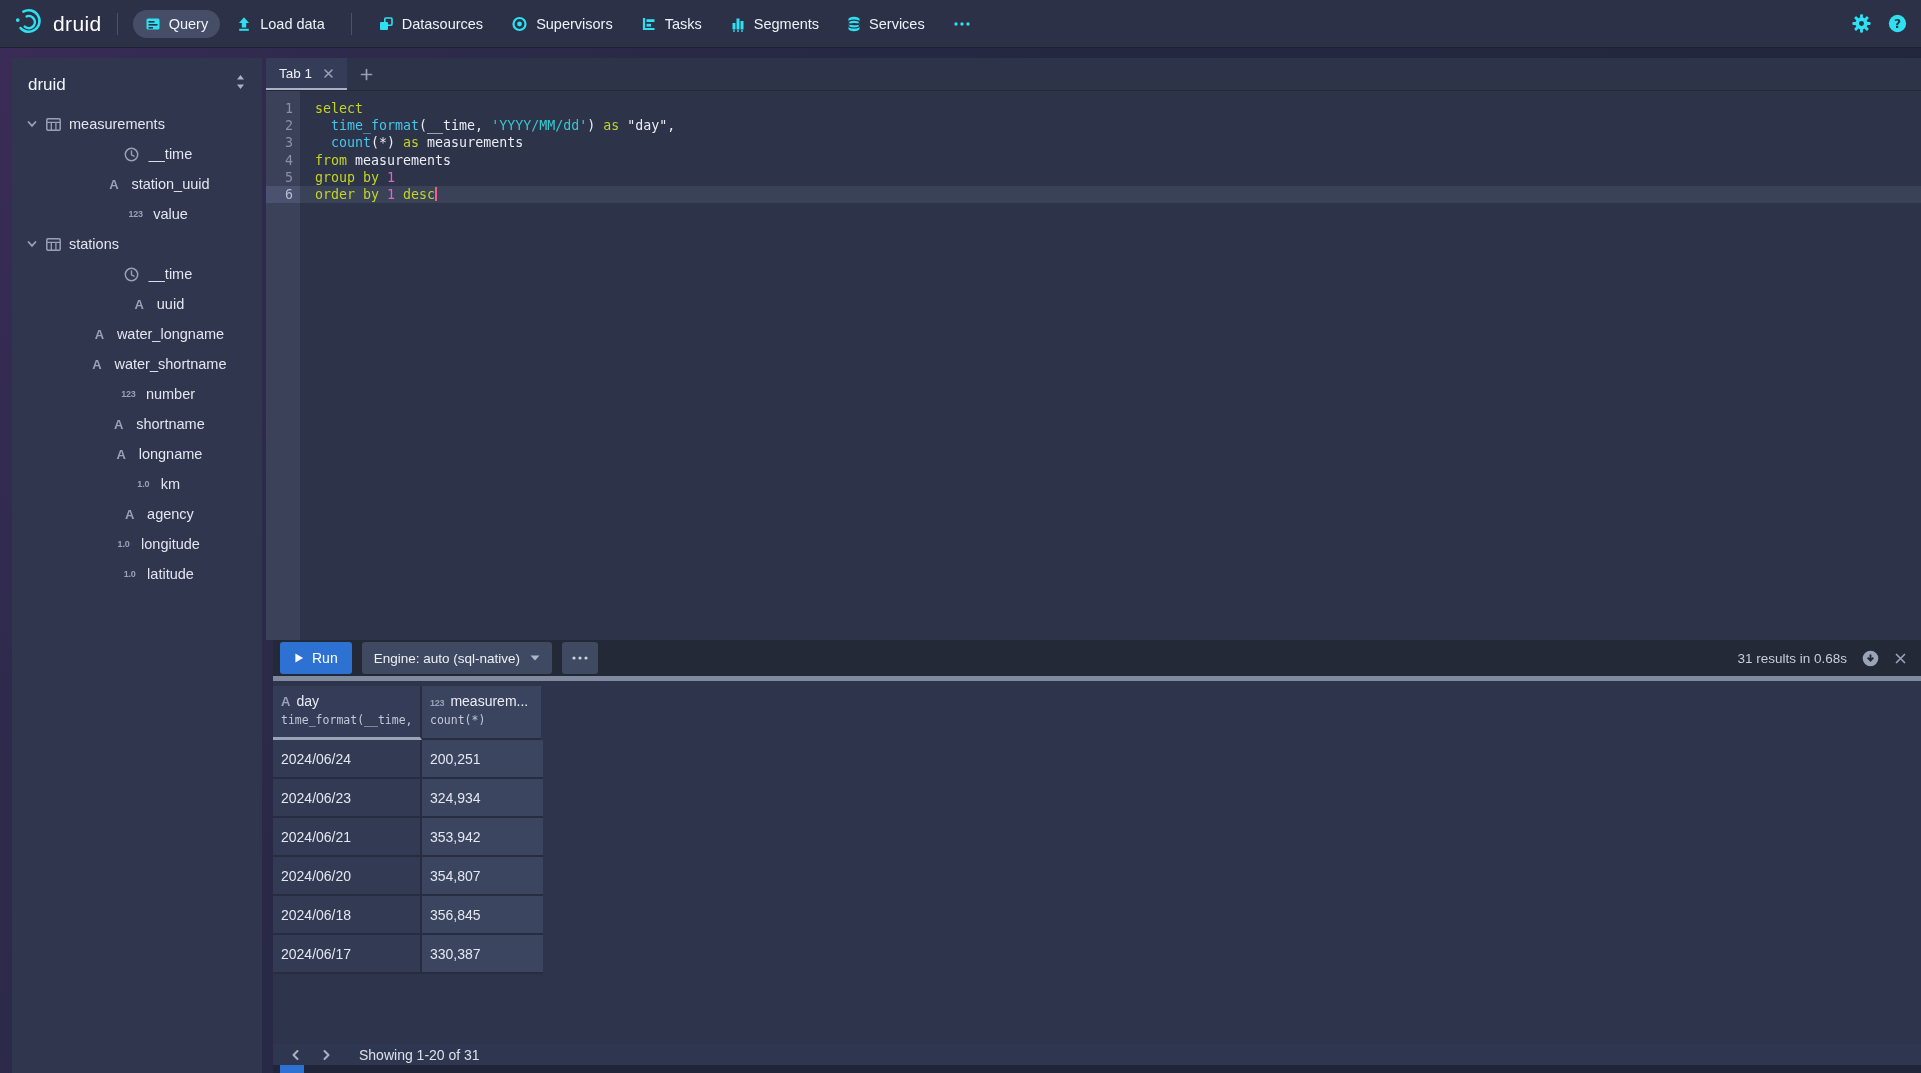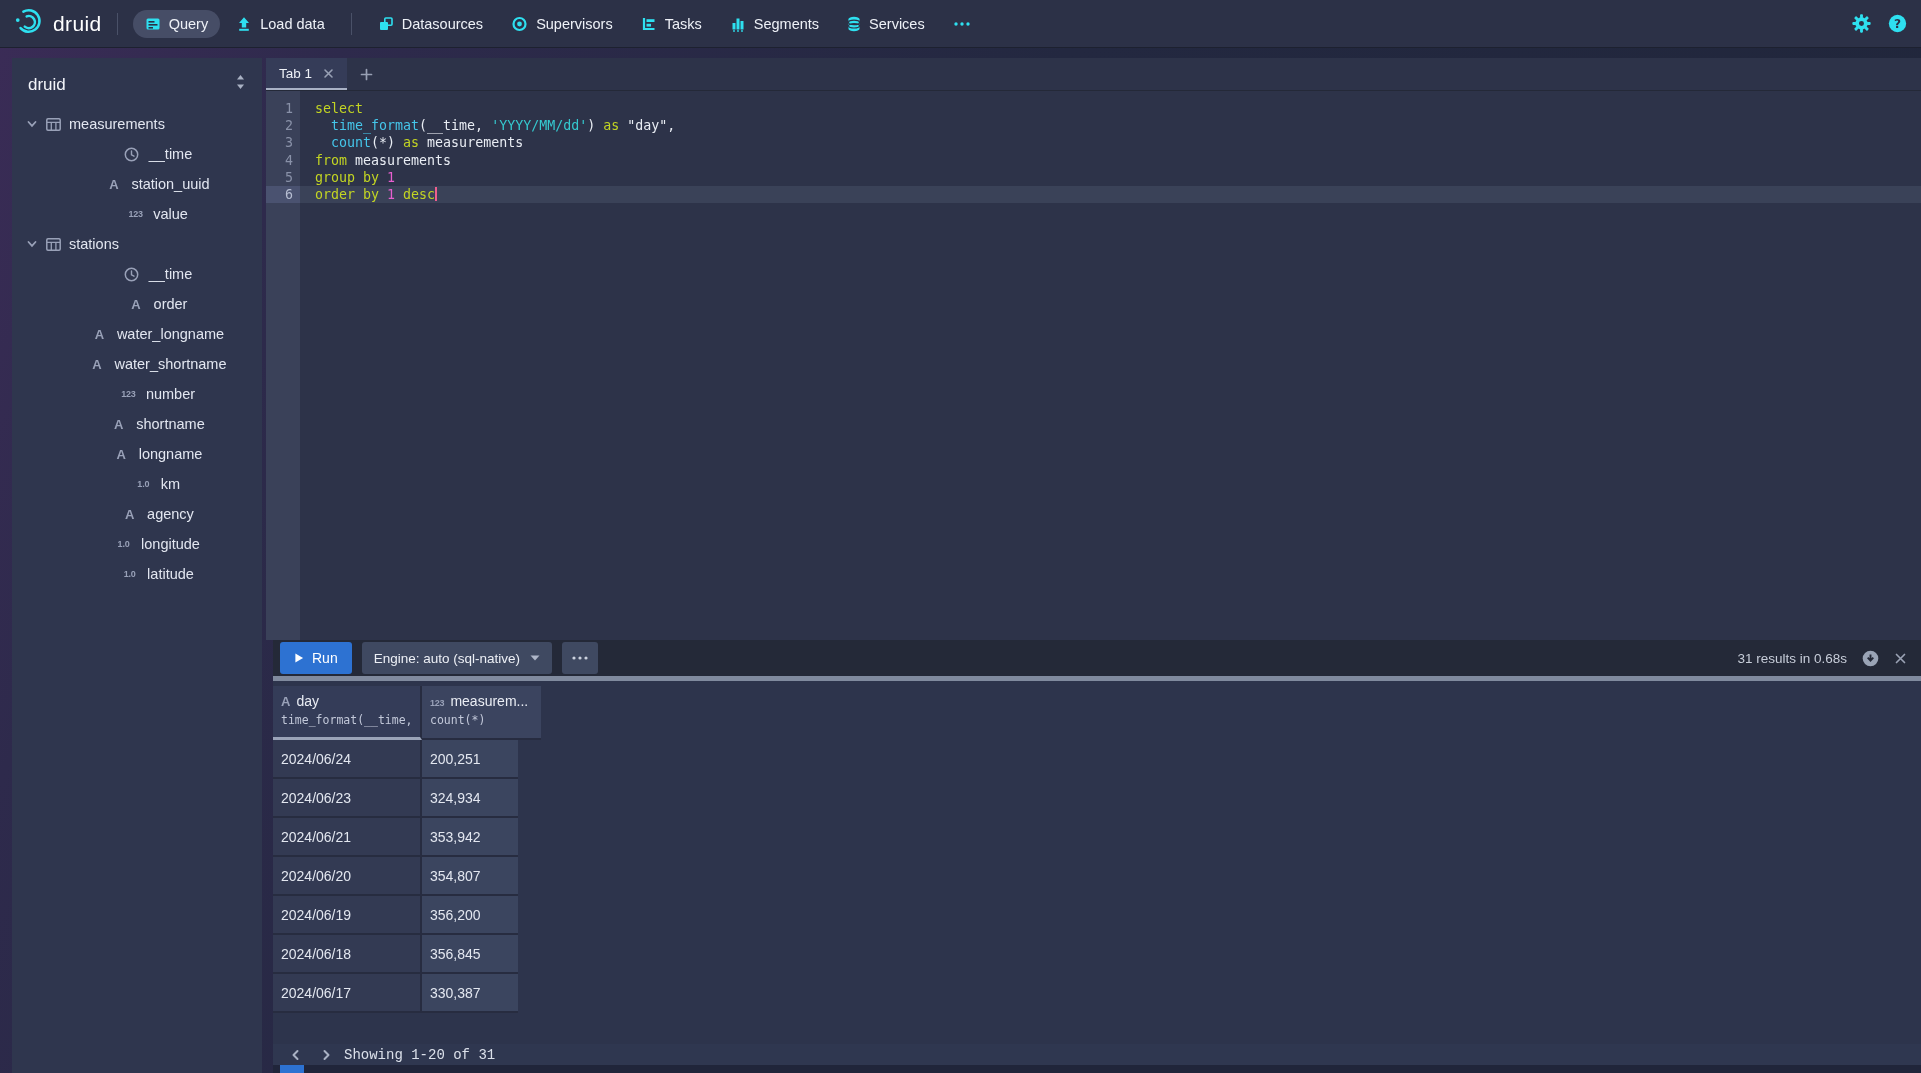--- a/index.html
+++ b/index.html
@@ -69,25 +69,25 @@
   .hcell.h1{width:149px;background:#343c58;border-right:2px solid #272c40;border-bottom:3px solid #9aa3b8;}
   .hcell.h2{width:119px;background:#3b445f;border-bottom:2px solid #272c40;}
   .hname{display:flex;align-items:baseline;gap:6px;color:#eaedf4;font-size:14px;}
   .hexpr{margin-top:4px;font-family:"DejaVu Sans Mono",monospace;font-size:11.5px;color:#c2c8d9;
          white-space:nowrap;overflow:hidden;}
   .rbody{position:absolute;left:0;top:59px;bottom:29px;right:0;overflow:hidden;}
   .rrow{display:flex;width:270px;}
   .cell{box-sizing:border-box;height:39px;display:flex;align-items:center;padding:0 8px;
         color:#e3e7f0;font-size:14px;border-bottom:2px solid #272c40;cursor:pointer;}
   .cell.c1{width:149px;background:#333a53;border-right:2px solid #272c40;}
-  .cell.c2{width:96px;background:#3b455f;}
+  .cell.c2{width:121px;background:#3b455f;}
   .pagination{position:absolute;left:0;right:0;bottom:8px;height:21px;background:#2f3750;
               display:flex;align-items:center;gap:4px;padding-left:10px;color:#dbe0ea;font-size:14px;}
   .pg-btn{display:flex;align-items:center;justify-content:center;width:26px;height:21px;cursor:pointer;}
-  .pg-label{margin-left:1px;font-family:Liberation Mono, monospace;}
+  .pg-label{margin-left:16px;}
   .bottom-strip{position:absolute;left:0;right:0;bottom:0;height:8px;background:#20253a;}
   .blue-peek{position:absolute;left:7px;bottom:0;width:24px;height:8px;background:#2d72d2;}
 </style>
 </head>
 <body>
 
 <div class="app">
 
   <header class="navbar">
     <div class="brand">
@@ -277,21 +277,21 @@
               <circle cx="7.5" cy="7.5" r="6.2" fill="none" stroke="#99a1b8" stroke-width="1.5"></circle>
               <path d="M7.5 4 V7.8 L10 9.2" stroke="#99a1b8" stroke-width="1.4" fill="none" stroke-linecap="round"></path>
             </svg>
           </span>
           <span>__time</span>
         </div>
         <div class="tree-row t-col">
           <span class="tree-ic">
             <span class="tipo">A</span>
           </span>
-          <span>order</span>
+          <span>uuid</span>
         </div>
         <div class="tree-row t-col">
           <span class="tree-ic">
             <span class="tipo">A</span>
           </span>
           <span>water_longname</span>
         </div>
         <div class="tree-row t-col">
           <span class="tree-ic">
             <span class="tipo">A</span>
@@ -460,24 +460,20 @@
         </div>
         <div class="rrow">
           <div class="cell c1">2024/06/21</div>
           <div class="cell c2">353,942</div>
         </div>
         <div class="rrow">
           <div class="cell c1">2024/06/20</div>
           <div class="cell c2">354,807</div>
         </div>
         <div class="rrow">
-          <div class="cell c1">2024/06/19</div>
-          <div class="cell c2">356,200</div>
-        </div>
-        <div class="rrow">
           <div class="cell c1">2024/06/18</div>
           <div class="cell c2">356,845</div>
         </div>
         <div class="rrow">
           <div class="cell c1">2024/06/17</div>
           <div class="cell c2">330,387</div>
         </div>
       </div>
     <div class="pagination">
       <span class="pg-btn">

